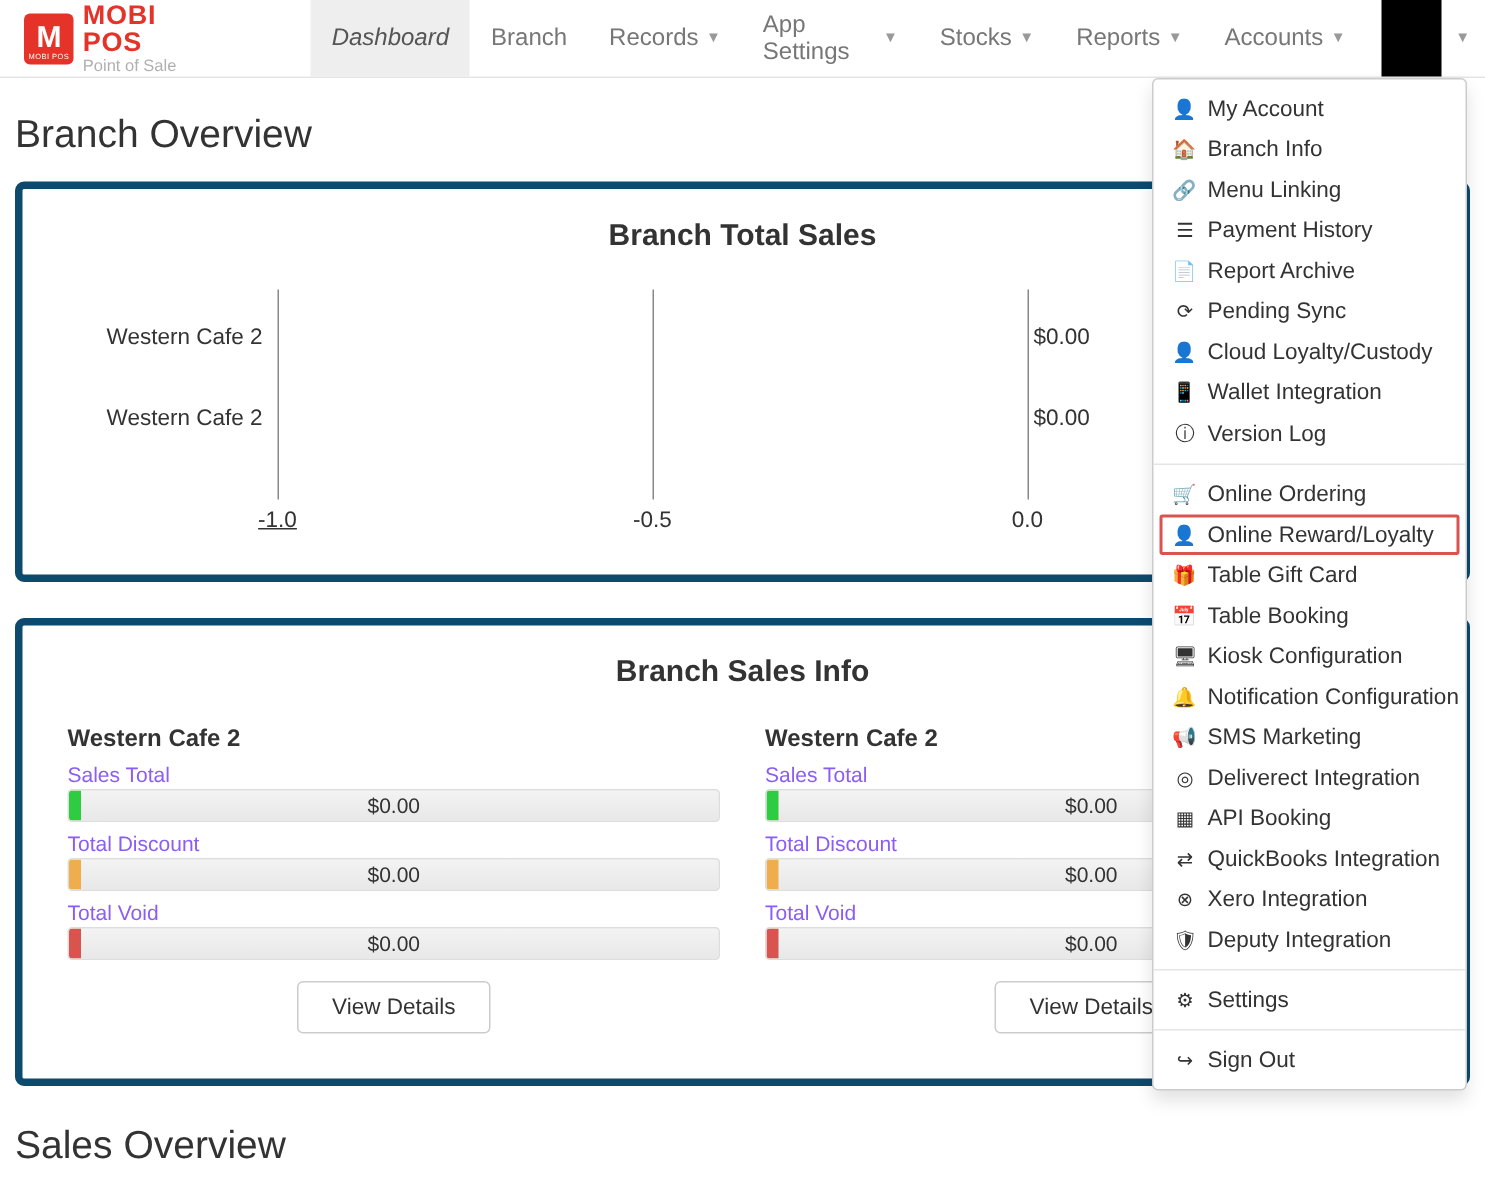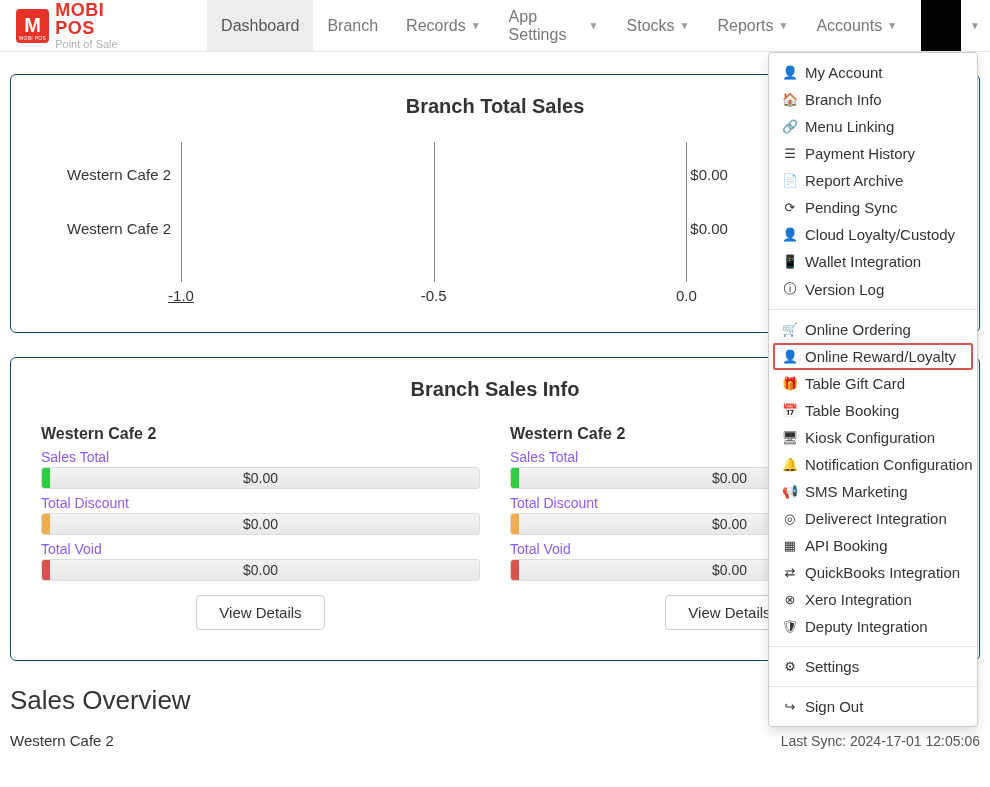--- a/index.html
+++ b/index.html
@@ -6,26 +6,26 @@
 body { font-family: -apple-system, "Helvetica Neue", Helvetica, Arial, sans-serif; font-size: 14px; color: #333; background: #fff; width: 990px; }
 .navbar { display: flex; align-items: center; border-bottom: 1px solid #e5e5e5; height: 52px; padding: 0 10px; }
 .logo-wrap { display: flex; align-items: center; gap: 6px; margin-right: 60px; padding-left: 6px; }
 .logo-sq { width: 34px; height: 34px; background: #e6332a; border-radius: 4px; display: flex; align-items: center; justify-content: center; color: #fff; font-weight: 900; font-size: 20px; position: relative; }
 .logo-sq .small { position: absolute; bottom: 2px; font-size: 5px; font-weight: 400; letter-spacing: 0.3px; }
 .logo-text { display: flex; flex-direction: column; line-height: 1; }
 .logo-text .t1 { color: #e6332a; font-weight: 700; font-size: 18px; letter-spacing: 0.5px; }
 .logo-text .t2 { color: #b0b0b0; font-size: 11px; margin-top: 2px; }
 .nav-items { display: flex; align-items: stretch; height: 100%; margin-left: auto; }
 .nav-item { display: flex; align-items: center; padding: 0 14px; color: #777; font-size: 16px; cursor: pointer; height: 100%; }
-.nav-item.active { background: #eee; color: #555; }
+.nav-item.active { background: #eee; color: #555; font-style: italic; }
 .nav-item.user { background: #000; color: #000; width: 40px; padding: 0; margin-right: 4px; }
 .caret { margin-left: 5px; font-size: 10px; color: #999; }
 .page { padding: 22px 10px 30px 10px; }
 h2.section { font-size: 26px; font-weight: 400; color: #333; margin-bottom: 16px; }
-.panel { border: 1px solid #0c4a6e; border-radius: 6px; padding: 20px 30px 30px 30px; margin-bottom: 24px; position: relative; }
+.panel { border: 5px solid #0c4a6e; border-radius: 6px; padding: 20px 30px 30px 30px; margin-bottom: 24px; position: relative; }
 .panel-title { text-align: center; font-size: 20px; font-weight: 600; margin-bottom: 24px; }
 .chart1 { position: relative; height: 160px; margin: 0 10px; }
 .y-area { position: absolute; left: 0; top: 0; width: 120px; }
 .y-lbl { position: absolute; font-size: 15px; color: #333; right: 0; transform: translateY(-50%); }
 .plot { position: absolute; left: 130px; right: 0; top: 0; bottom: 20px; }
 .tick { position: absolute; top: 0; bottom: 0; width: 1px; background: #888; }
 .tick-lbl { position: absolute; bottom: -22px; transform: translateX(-50%); font-size: 15px; color: #333; }
 .val-lbl { position: absolute; transform: translate(4px, -50%); font-size: 15px; color: #333; }
 .sales-grid { display: flex; gap: 30px; }
 .sales-col { flex: 1; }
@@ -169,20 +169,21 @@
       <span>Settings</span>
     </div>
     <div class="dd-sep"></div>
     <div class="dd-item">
       <span class="ico">↪</span>
       <span>Sign Out</span>
     </div>
   </div>
 
 <div class="page">
+  <h2 class="section">Branch Overview</h2>
 
   <div class="panel">
     <div class="panel-title">Branch Total Sales</div>
     <div class="chart1" id="chart1">
       <div class="y-area" id="yarea">
           <div class="y-lbl" style="top: 32px;">Western Cafe 2</div>
           <div class="y-lbl" style="top: 86px;">Western Cafe 2</div>
         </div>
       <div class="plot" id="plot">
           <div class="tick" style="left: 0%;"></div>

